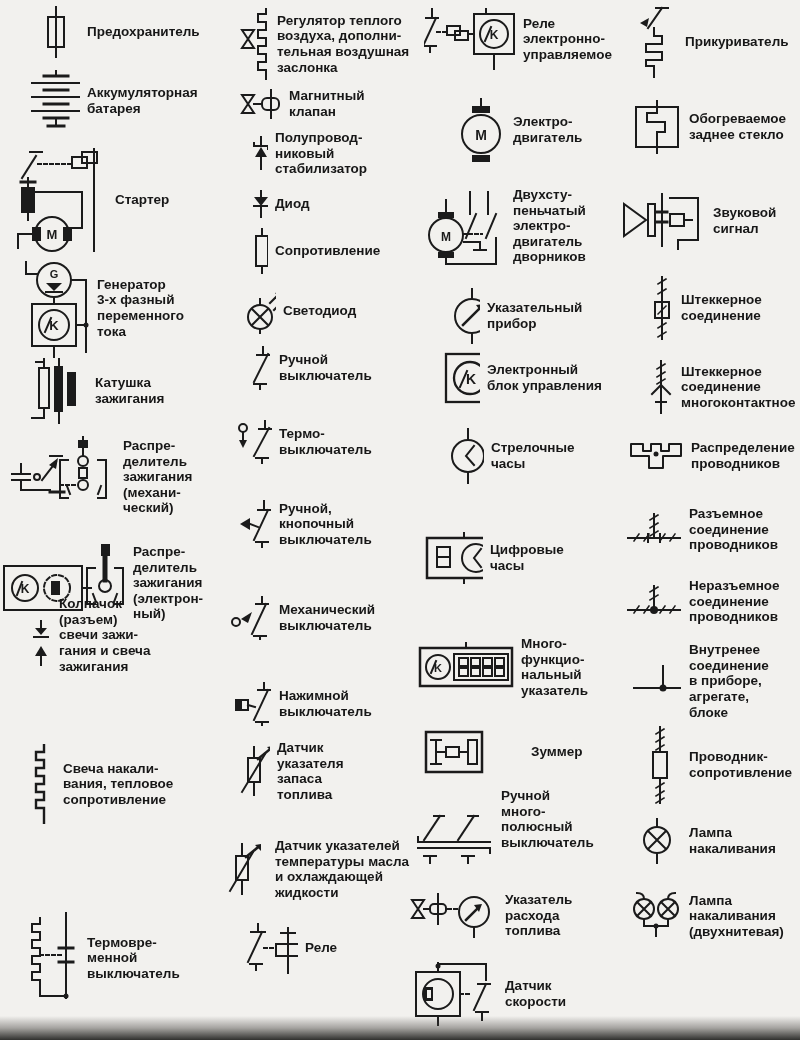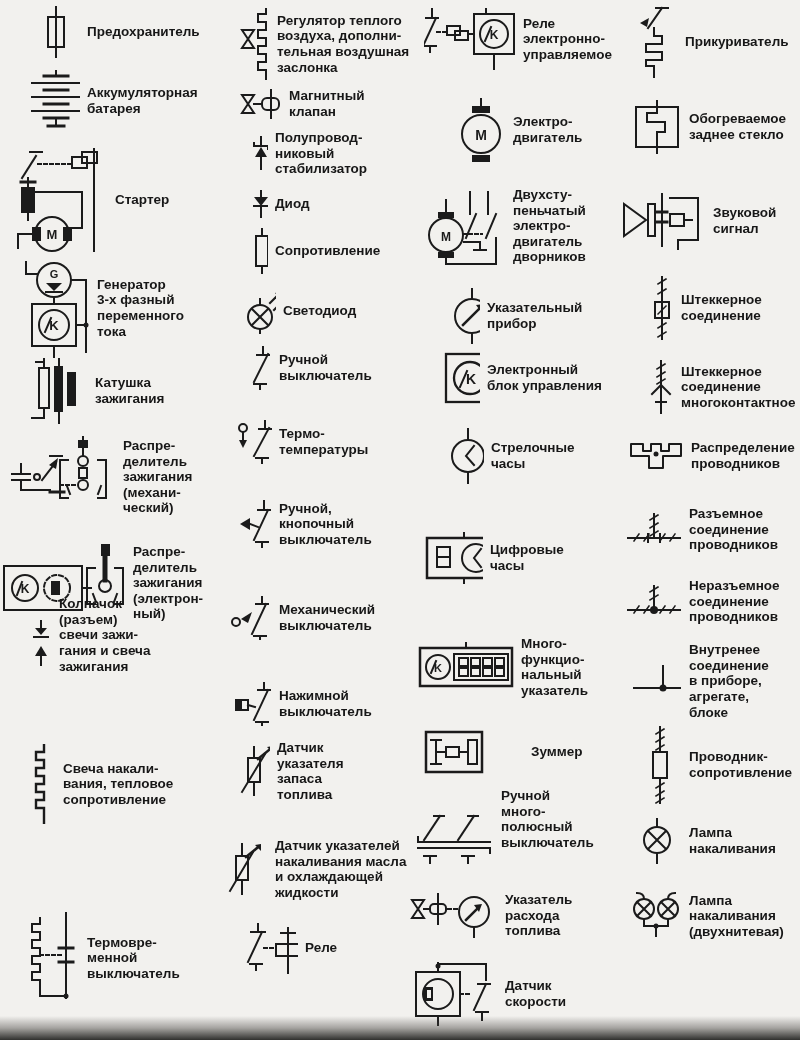--- a/index.html
+++ b/index.html
@@ -328,21 +328,21 @@
           <line x1="7" y1="12" x2="7" y2="20"></line>
           <polygon points="3,20 11,20 7,28" fill="#1b1b1b" stroke="none"></polygon>
           <line x1="29" y1="0" x2="29" y2="9"></line>
           <line x1="23" y1="9" x2="35" y2="9"></line>
           <line x1="18" y1="36" x2="33" y2="8"></line>
           <line x1="20" y1="38" x2="32" y2="38"></line>
           <line x1="26" y1="38" x2="26" y2="44"></line>
         </svg>
       </span>
     <span class="lbl">Термо-
-температуры</span>
+выключатель</span>
   </div>
 
   <div class="it" style="left:238px;top:500px">
     <span class="sym" style="width:34px">
         <svg width="36" height="48" stroke="#1b1b1b" fill="none" stroke-width="2" stroke-linecap="square">
           <polygon points="2,24 12,18 12,30" fill="#1b1b1b" stroke="none"></polygon>
           <line x1="12" y1="24" x2="20" y2="27"></line>
           <line x1="26" y1="0" x2="26" y2="10"></line>
           <line x1="20" y1="10" x2="32" y2="10"></line>
           <line x1="16" y1="40" x2="30" y2="10"></line>
@@ -410,21 +410,21 @@
         <svg width="34" height="52" stroke="#1b1b1b" fill="none" stroke-width="2" stroke-linecap="square">
           <line x1="14" y1="0" x2="14" y2="13"></line>
           <rect x="8" y="13" width="12" height="24"></rect>
           <line x1="14" y1="37" x2="14" y2="52"></line>
           <line x1="2" y1="48" x2="25" y2="9"></line>
           <line x1="18" y1="14" x2="29" y2="5" stroke-width="2.6"></line>
           <polygon points="27,2 33,8 33,1" fill="#1b1b1b" stroke="none"></polygon>
         </svg>
       </span>
     <span class="lbl">Датчик указателей
-накаливания масла
+температуры масла
 и охлаждающей
 жидкости</span>
   </div>
 
   <div class="it" style="left:246px;top:922px">
     <span class="sym" style="width:52px">
         <svg width="56" height="52" stroke="#1b1b1b" fill="none" stroke-width="2" stroke-linecap="square">
           <line x1="12" y1="2" x2="12" y2="10"></line>
           <line x1="5" y1="10" x2="19" y2="10"></line>
           <line x1="2" y1="40" x2="16" y2="10"></line>

